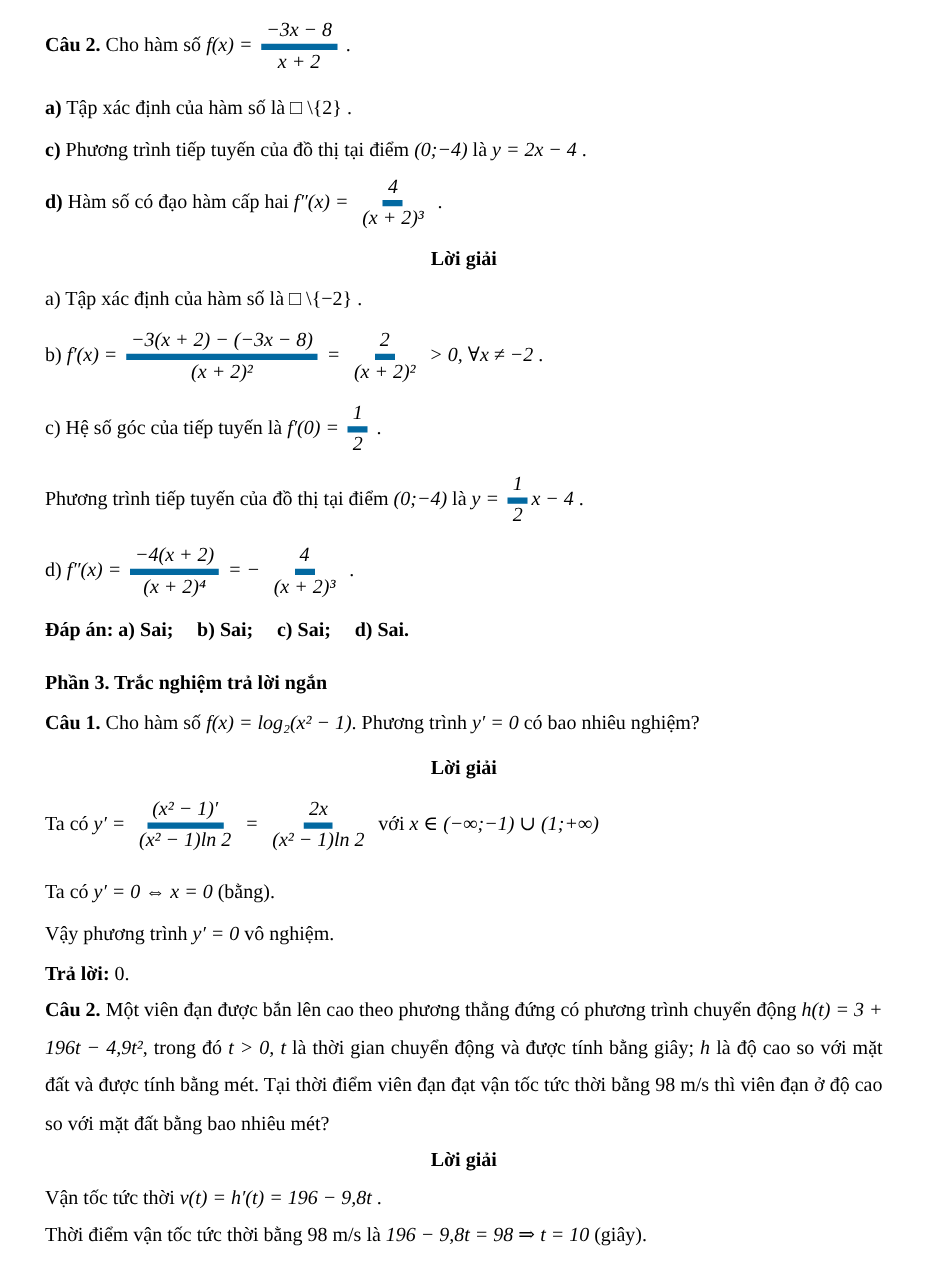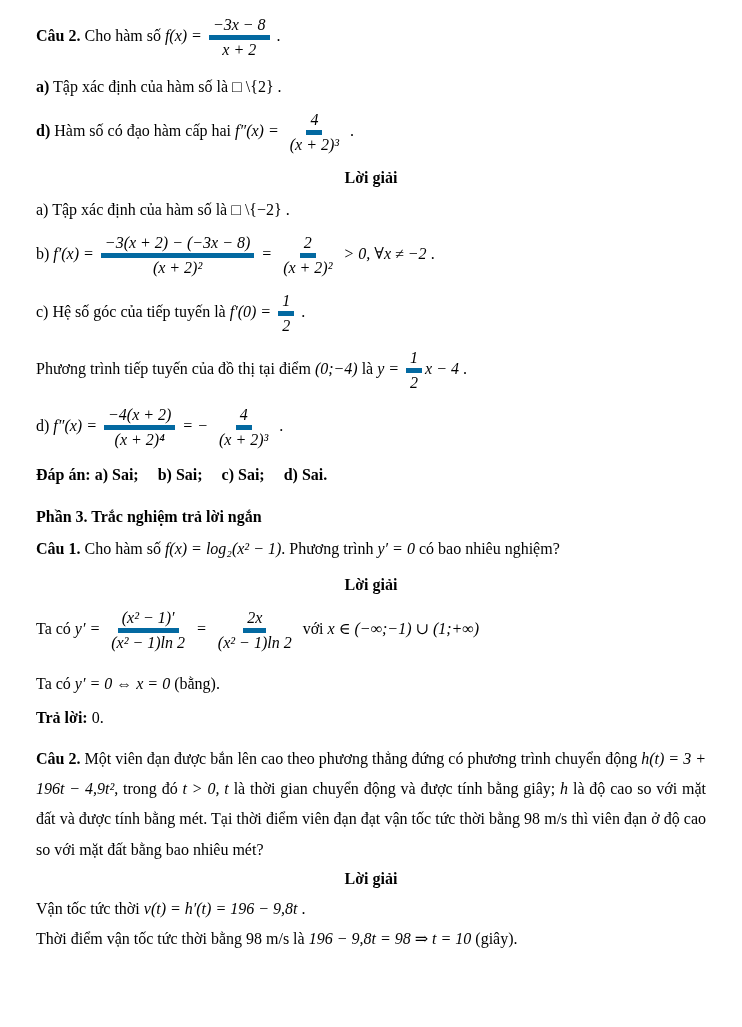--- a/index.html
+++ b/index.html
@@ -6,21 +6,21 @@
   html, body { margin: 0; padding: 0; }
   body {
     width: 742px; height: 1027px;
     background: #ffffff; color: #000000;
     font-family: "Liberation Serif", "DejaVu Serif", serif;
     font-size: 16px; line-height: 1.25;
     overflow: hidden;
   }
   .page { padding: 16px 36px 0 36px; }
   .row { margin: 0 0 14px 0; }
-  .s2{margin-bottom:2px}.s7{margin-bottom:22px}.s8{margin-bottom:16px}
+  .s2{margin-bottom:2px}.s7{margin-bottom:22px}.s8{margin-bottom:4px}
   .s10{margin-bottom:10px}.s12{margin-bottom:12px}.s14{margin-bottom:14px}
   .s16{margin-bottom:16px}.s18{margin-bottom:18px}.s22{margin-bottom:22px}
   .center { text-align: center; }
   .bold, b { font-weight: 700; }
   .math { font-style: italic; }
   .frac {
     display: inline-flex; flex-direction: column; align-items: center;
     vertical-align: middle; font-style: italic; margin: 0 3px;
     line-height: 1.12; text-align: center;
   }
@@ -48,20 +48,28 @@
 
   <div class="row s14">
     <b>a)</b>
     <span>Tập xác định của hàm số là</span>
     <span class="reals">□</span>
     <span>\{2}</span>
     <span>.</span>
   </div>
 
 
+  <div class="row s10">
+    <b>c)</b>
+    <span>Phương trình tiếp tuyến của đồ thị tại điểm</span>
+    <span class="math">(0;−4)</span>
+    <span>là</span>
+    <span class="math">y = 2x − 4</span>
+    <span>.</span>
+  </div>
 
   <div class="row s14">
     <b>d)</b>
     <span>Hàm số có đạo hàm cấp hai</span>
     <span class="math">f″(x) =</span>
     <span class="frac">
         <span class="num">4</span>
         <span class="den">(x + 2)³</span>
       </span>
     <span>.</span>
@@ -166,20 +174,25 @@
     <span>với</span>
     <span class="math">x ∈ (−∞;−1) ∪ (1;+∞)</span>
   </div>
 
   <div class="row s14">
     <span>Ta có</span>
     <span class="math">y′ = 0 ⇔ x = 0</span>
     <span>(bằng).</span>
   </div>
 
+  <div class="row s12">
+    <span>Vậy phương trình</span>
+    <span class="math">y′ = 0</span>
+    <span>vô nghiệm.</span>
+  </div>
 
   <div class="row s8">
     <b>Trả lời:</b>
     <span>0.</span>
   </div>
 
   <div class="para">
     <b>Câu 2.</b>
     <span>Một viên đạn được bắn lên cao theo phương thẳng đứng có phương trình chuyển động</span>
     <span class="math">h(t) = 3 + 196t − 4,9t²</span><span>, trong đó</span>

